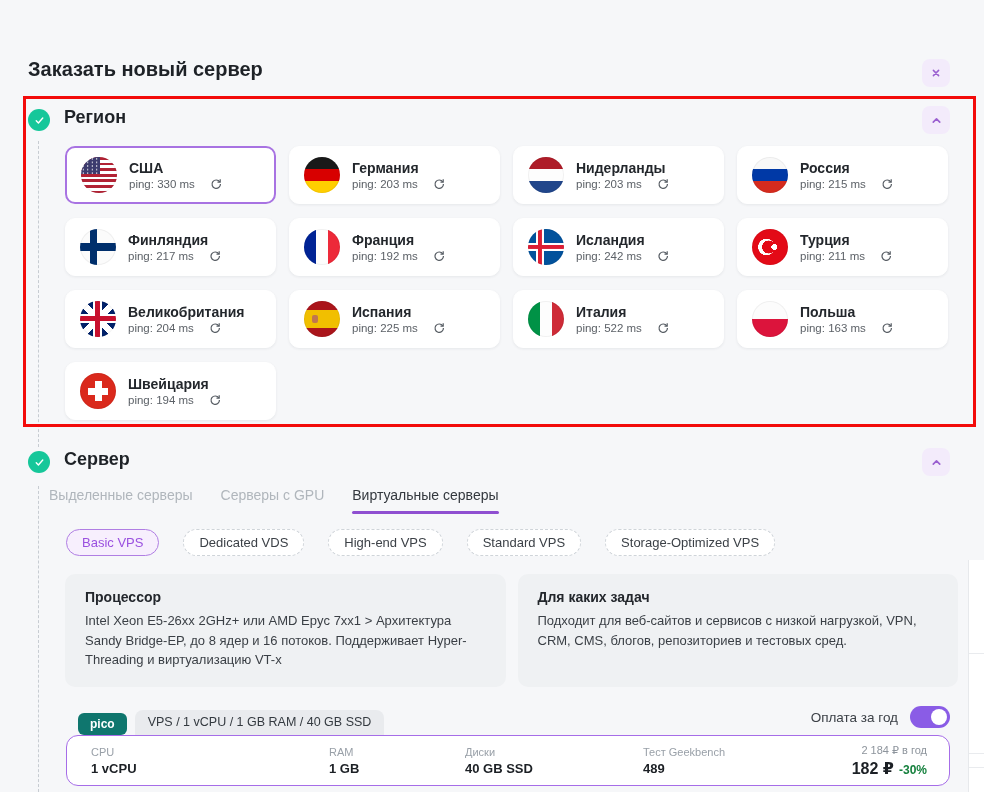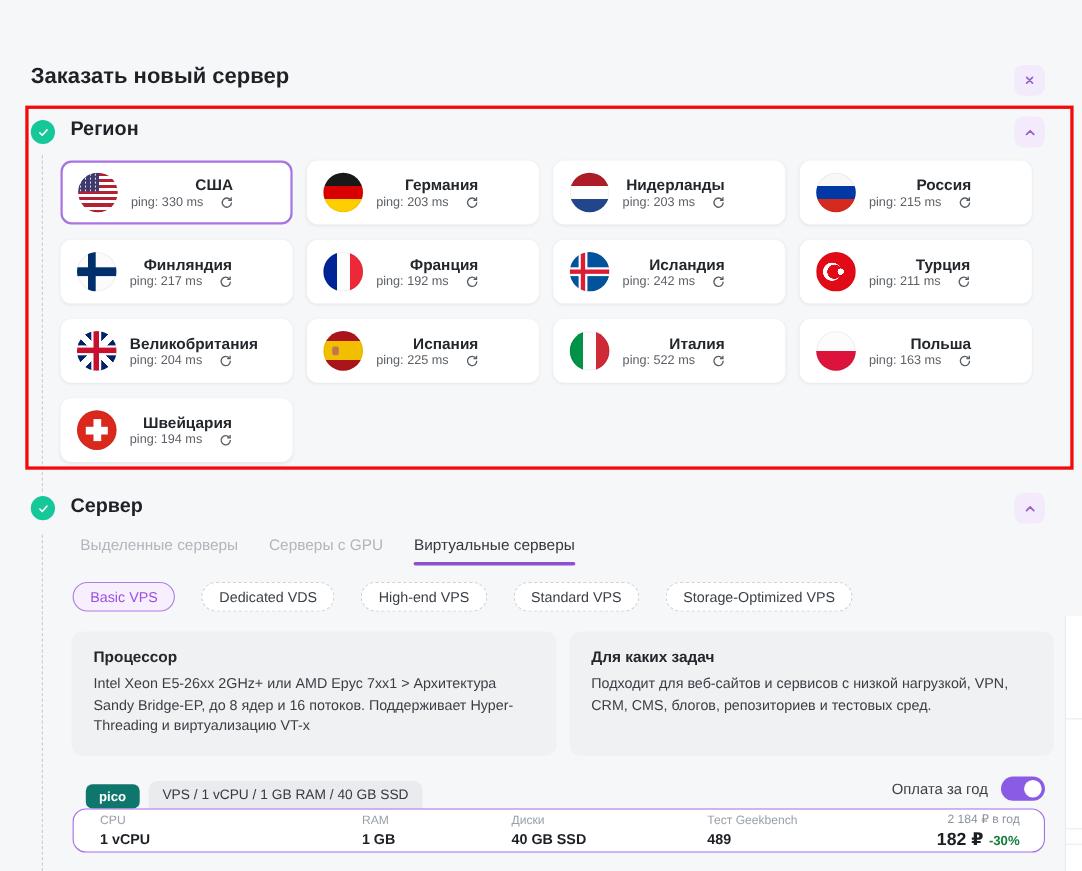--- a/index.html
+++ b/index.html
@@ -21,21 +21,21 @@
   .cc-region{left:28px;top:109px;}
   .cc-server{left:28px;top:451px;}
   .section-title{position:absolute;font-size:18px;font-weight:700;color:#1e2227;}
   .st-region{left:64px;top:107px;}
   .st-server{left:64px;top:449px;}
   .dash-line{position:absolute;left:38px;width:0;border-left:1px dashed #c7ccd2;}
   .dash-1{top:141px;height:306px;}
   .dash-2{top:486px;height:306px;}
 
   
-  .region-grid{position:absolute;left:55px;top:146px;width:883px;display:grid;grid-template-columns:repeat(4,211px);gap:14px 13px;text-align:right;}
+  .region-grid{position:absolute;left:65px;top:146px;width:883px;display:grid;grid-template-columns:repeat(4,211px);gap:14px 13px;}
   .country-card{height:58px;background:#fff;border-radius:10px;box-shadow:0 1px 3px rgba(20,30,45,.07);display:flex;align-items:center;gap:12px;padding:0 14px;box-sizing:border-box;cursor:pointer;border:1px solid #fff;}
   .country-card.selected{border:2px solid #a873e2;box-shadow:none;}
   .country-name{font-size:14px;font-weight:700;color:#23272c;line-height:1.25;}
   .country-ping{font-size:11.5px;color:#5c6167;display:flex;align-items:center;gap:15px;margin-top:1px;}
   .refresh{width:12px;height:12px;cursor:pointer;}
 
   
   .flag{width:36px;height:36px;border-radius:50%;flex:none;position:relative;overflow:hidden;background:#e8e8e8;box-shadow:inset 0 0 0 1px rgba(0,0,0,.05);}
   .flag::before,.flag::after{content:"";position:absolute;}
   .flag-us{background:repeating-linear-gradient(180deg,#b22234 0 2.8px,#fff 2.8px 5.6px);}
@@ -52,21 +52,21 @@
   .flag-gb{background-color:#012169;background-image:linear-gradient(#c8102e,#c8102e),linear-gradient(#c8102e,#c8102e),linear-gradient(#fff,#fff),linear-gradient(#fff,#fff),linear-gradient(45deg,transparent 44%,#fff 44% 56%,transparent 56%),linear-gradient(135deg,transparent 44%,#fff 44% 56%,transparent 56%);background-size:14% 100%,100% 14%,26% 100%,100% 26%,100% 100%,100% 100%;background-position:50% 0,0 50%,50% 0,0 50%,0 0,0 0;background-repeat:no-repeat;}
   .flag-es{background:linear-gradient(180deg,#aa151b 0 26%,#f1bf00 26% 74%,#aa151b 74%);}
   .flag-es::before{left:8px;top:14px;width:6px;height:8px;border-radius:2px;background:#c0764e;}
   .flag-it{background:linear-gradient(90deg,#009246 0 33.3%,#fdfdfd 33.3% 66.6%,#ce2b37 66.6%);}
   .flag-pl{background:linear-gradient(180deg,#fcfcfc 0 50%,#dc143c 50%);}
   .flag-ch{background:#da291c;}
   .flag-ch::before{left:50%;top:50%;width:7px;height:20px;margin:-10px 0 0 -3.5px;background:#fff;}
   .flag-ch::after{left:50%;top:50%;width:20px;height:7px;margin:-3.5px 0 0 -10px;background:#fff;}
 
   
-  .tabs{position:absolute;left:73px;top:487px;display:flex;gap:28px;}
+  .tabs{position:absolute;left:49px;top:487px;display:flex;gap:28px;}
   .tab{font-size:14px;color:#b0b6bc;padding-bottom:11px;cursor:pointer;position:relative;}
   .tab.active{color:#33383e;font-weight:400;}
   .tab.active::after{content:"";position:absolute;left:0;right:0;bottom:0;height:3px;border-radius:3px;background:#8f4fd1;}
 
   
   .pills{position:absolute;left:66px;top:529px;display:flex;gap:24px;}
   .pill{height:27px;border-radius:14px;display:flex;align-items:center;padding:0 15px;font-size:13px;color:#3c4147;background:#fff;border:1px dashed #cfd4d9;cursor:pointer;box-sizing:border-box;}
   .pill.active{color:#9b51e0;border:1px solid #b07ee3;background:#f7effd;}
 
   
@@ -79,21 +79,21 @@
   .plan-tab-row{position:absolute;left:78px;top:711px;display:flex;align-items:flex-end;gap:8px;height:24px;}
   .plan-badge{background:#0f766e;color:#fff;font-size:12px;font-weight:700;border-radius:6px;padding:4px 12px;line-height:1.2;}
   .plan-config-tab{background:#e9ebee;border-radius:8px 8px 0 0;padding:5px 13px 6px;font-size:12.5px;color:#343a40;cursor:pointer;}
   .pay-row{position:absolute;right:34px;top:706px;display:flex;align-items:center;gap:12px;text-align:right;}
   .pay-label{font-size:13.5px;color:#3c4147;}
   .toggle{width:40px;height:22px;border-radius:11px;background:#c9ccd2;position:relative;cursor:pointer;}
   .toggle.on{background:#8a5ce6;}
   .toggle .knob{position:absolute;top:3px;left:3px;width:16px;height:16px;border-radius:50%;background:#fff;}
   .toggle.on .knob{left:auto;right:3px;}
 
-  .plan-card{position:absolute;left:66px;top:735px;width:884px;height:40px;background:#fff;border:1.5px solid #a66de8;border-radius:12px;box-sizing:border-box;display:flex;align-items:center;padding:0 22px 0 24px;cursor:pointer;}
+  .plan-card{position:absolute;left:66px;top:735px;width:884px;height:51px;background:#fff;border:1.5px solid #a66de8;border-radius:12px;box-sizing:border-box;display:flex;align-items:center;padding:0 22px 0 24px;cursor:pointer;}
   .specs{display:flex;flex:1;align-items:center;}
   .specs > div:nth-of-type(1){width:238px;}
   .specs > div:nth-of-type(2){width:136px;}
   .specs > div:nth-of-type(3){width:178px;}
   .specs > div:nth-of-type(4){flex:1;}
   .spec-label{font-size:11px;color:#99a0a8;margin-bottom:3px;}
   .spec-value{font-size:13px;font-weight:700;color:#1c2025;}
   .price-cell{text-align:right;min-width:120px;}
   .price-old{font-size:11px;color:#8d949c;margin-bottom:2px;}
   .price-new{font-size:16px;font-weight:700;color:#1c2025;}

